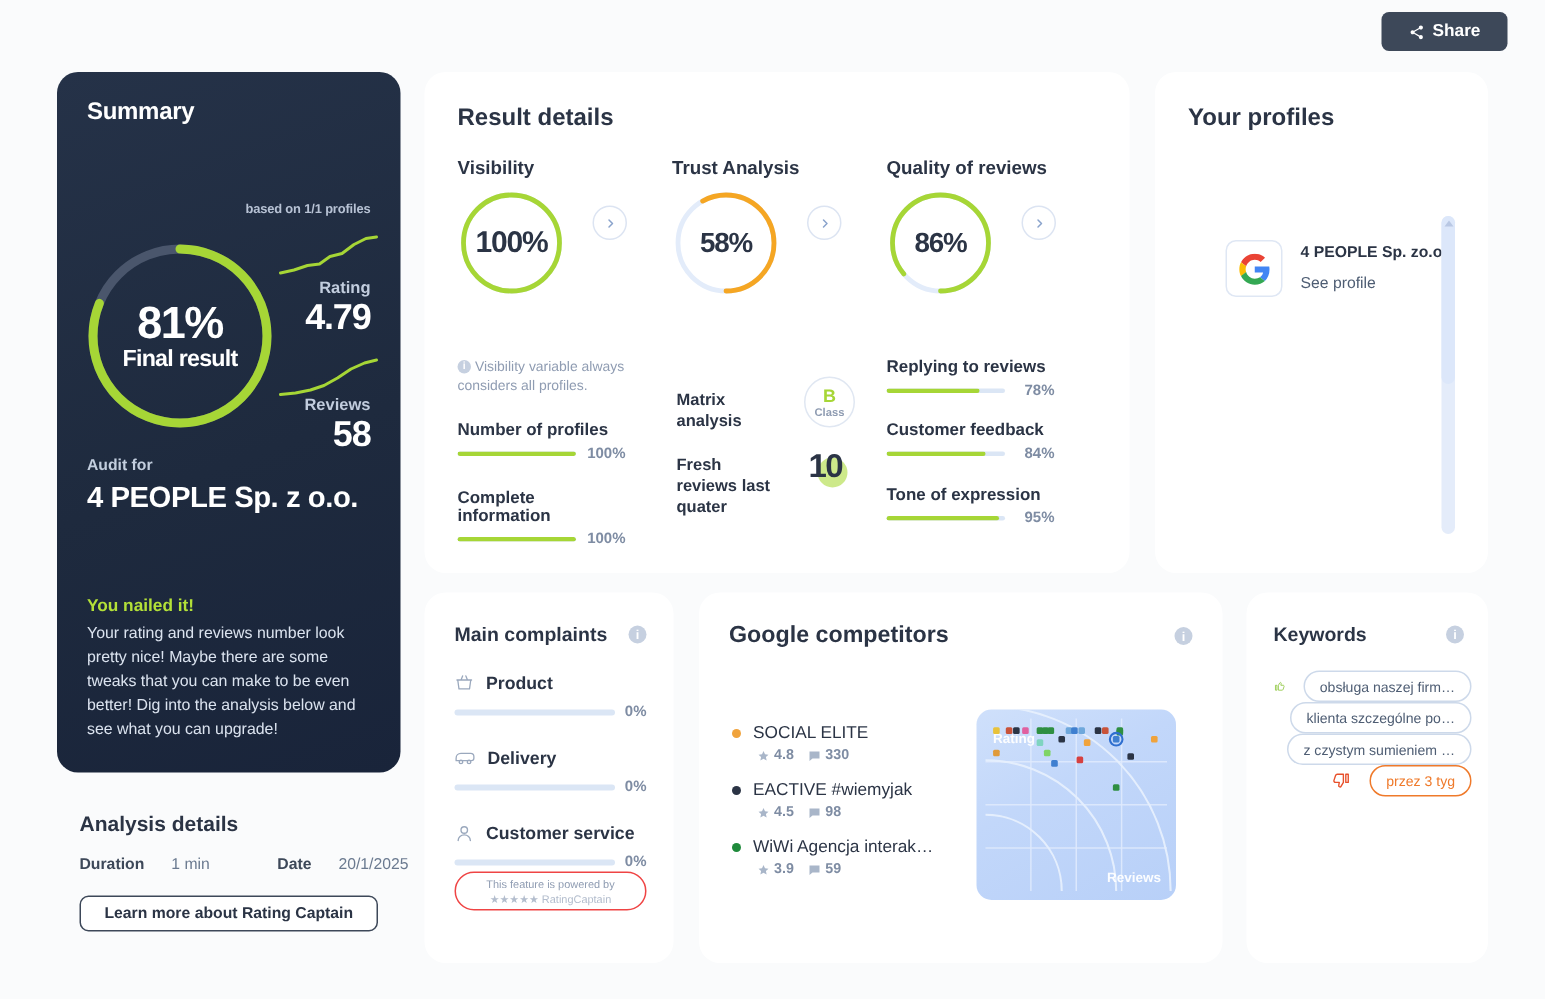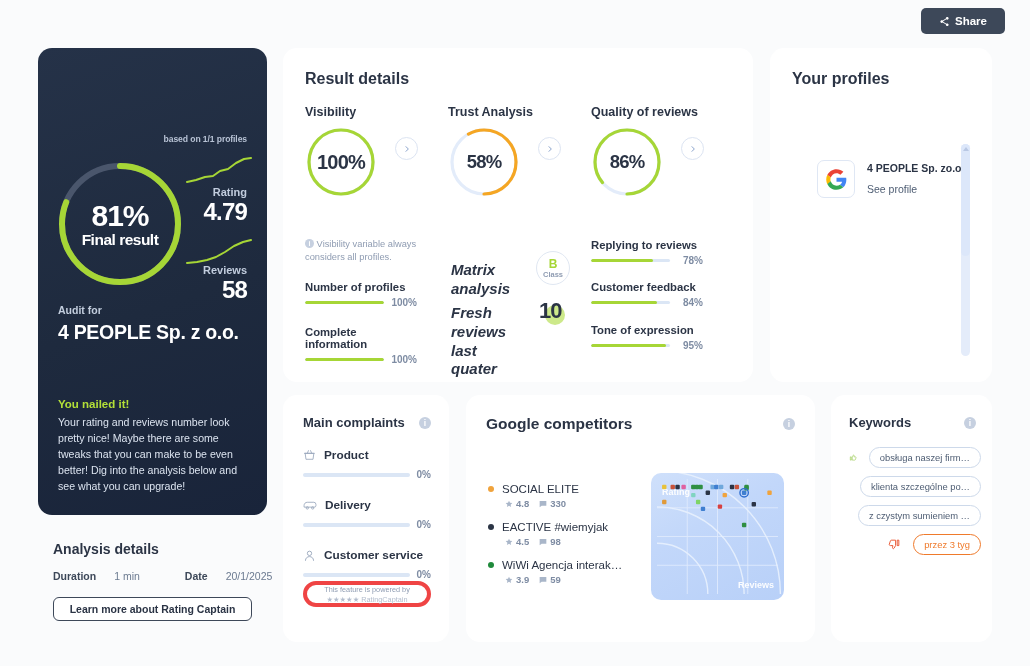--- a/index.html
+++ b/index.html
@@ -94,21 +94,21 @@
     text-align:center; line-height:9px; vertical-align: 1px;
   }
 
   .barblk { position: absolute; width: 112px; }
   .barblk .bl { font-size: 11.3px; font-weight: 700; margin-bottom: 4px; color:#2b3445; }
   .barrow { display:flex; align-items:center; gap: 6px; }
   .bartrack { flex: 1; height: 3px; border-radius: 2px; background: #dbe6f5; position: relative; overflow:hidden; }
   .barfill { position:absolute; left:0; top:0; height:100%; border-radius:2px; background: #a6d636; }
   .barpct { font-size: 10px; font-weight: 700; color: #7e8ca3; min-width: 27px; text-align: right; }
 
-  .mx-lbl { position: absolute; font-size: 15px; font-weight: 700; width: 72px; line-height: 1.25; font-style: italic; }
+  .mx-lbl { position: absolute; font-size: 11px; font-weight: 700; width: 72px; line-height: 1.25; }
   .mx-badge {
     position: absolute; width: 34px; height: 34px; border-radius: 50%;
     border: 1px solid #e0e7f2; display:flex; flex-direction:column;
     align-items:center; justify-content:center; line-height:1;
   }
   .mx-badge .g { font-size: 12px; font-weight: 800; color: #a6d636; }
   .mx-badge .c { font-size: 7.5px; font-weight: 700; color: #8f9cb2; margin-top:1px; }
   .fresh-num {
     position: absolute; font-size: 22px; font-weight: 800; letter-spacing:-1px; color:#2b3445;
   }
@@ -146,21 +146,21 @@
     font-size:8.5px; font-weight:700; text-align:center; line-height:12px; cursor:pointer;
   }
   .cmp-item { margin-top: 18px; }
   .cmp-top { display:flex; align-items:center; gap: 8px; }
   .cmp-top .nm { font-size: 11.8px; font-weight: 700; }
   .cmp-bar { display:flex; align-items:center; gap:7px; margin-top: 7px; }
   .cmp-track { flex:1; height: 4px; border-radius:2px; background:#dbe6f5; }
   .cmp-pct { font-size: 10px; font-weight:700; color:#7e8ca3; }
   .powered {
     position:absolute; left: 20px; top: 186px; width: 128px; height: 26px;
-    border:4px solid #ef4444; border-radius: 13px; display:flex; flex-direction:column;
+    border:1px solid #ef4444; border-radius: 13px; display:flex; flex-direction:column;
     align-items:center; justify-content:center; gap:1px;
   }
   .powered .p1 { font-size: 7.3px; color:#8f9cb2; font-weight:400; }
   .powered .p2 { font-size: 7.3px; color:#b3bdcd; font-weight:400; }
 
   
   .competitors { left: 466px; top: 395px; width: 349px; height: 247px; padding: 20px 20px 0 20px; }
   .competitors h3 { font-size: 15.5px; font-weight: 700; }
   .comp-list { position:absolute; left: 22px; top: 88px; }
   .comp-item { margin-bottom: 12px; }
@@ -172,21 +172,21 @@
   .matrix {
     position:absolute; left: 185px; top: 78px; width: 133px; height: 127px;
     border-radius: 10px;
     background: linear-gradient(150deg,#cfe0fb 0%,#c2d7fa 40%,#b8d0f8 100%);
     overflow:hidden;
   }
 
   
   .keywords { left: 831px; top: 395px; width: 161px; height: 247px; padding: 20px 16px 0 18px; }
   .kw-list { position:absolute; left: 18px; top: 52px; width: 132px; }
-  .kw-row { display:flex; align-items:center; gap: 12px; margin-bottom: 8px; }
+  .kw-row { display:flex; align-items:center; gap: 12px; }
   .chip {
     border-radius: 11px; border:1px solid #cdd9ea; background:#fff;
     font-size: 9.4px; color:#4e5d73; padding: 4px 10px; white-space:nowrap;
     cursor:pointer; font-weight:400;
   }
   .chip.neg { border-color:#ef7a2b; color:#ef7a2b; }
   .kw-row.center { justify-content:center; }
   .kw-row.right { justify-content:flex-end; }
   .thumb-ico { width: 13px; height: 13px; }
 </style>
@@ -196,20 +196,21 @@
 <div class="page">
 
   <button class="share-btn">
     <svg viewBox="0 0 24 24">
         <path d="M18 16.1c-.8 0-1.5.3-2 .8l-7.1-4.2c.1-.2.1-.5.1-.7s0-.5-.1-.7L16 7.2c.5.5 1.2.8 2 .8 1.7 0 3-1.3 3-3s-1.3-3-3-3-3 1.3-3 3c0 .3 0 .5.1.7L8 9.9c-.5-.5-1.2-.9-2-.9-1.7 0-3 1.3-3 3s1.3 3 3 3c.8 0 1.5-.3 2-.8l7.2 4.2c-.1.2-.1.4-.1.7 0 1.6 1.3 2.9 2.9 2.9s2.9-1.3 2.9-2.9-1.3-3-2.9-3z"></path>
       </svg>
     <span>Share</span>
   </button>
 
   <div class="summary card">
+    <h2>Summary</h2>
     <div class="based-on">based on 1/1 profiles</div>
 
     <div class="gauge-wrap">
       <svg width="132" height="132" viewBox="0 0 132 132">
         <circle cx="66" cy="66" r="58" fill="none" stroke="#4a566c" stroke-width="6"></circle>
         <circle id="final-arc" cx="66" cy="66" r="58" fill="none" stroke="#a6d636" stroke-width="6" stroke-linecap="round" transform="rotate(-90 66 66)" stroke-dasharray="364.424747816416" stroke-dashoffset="69.24070208511903"></circle>
       </svg>
       <div class="big-pct">
         <div class="v">81%</div>
         <div class="l">Final result</div>

